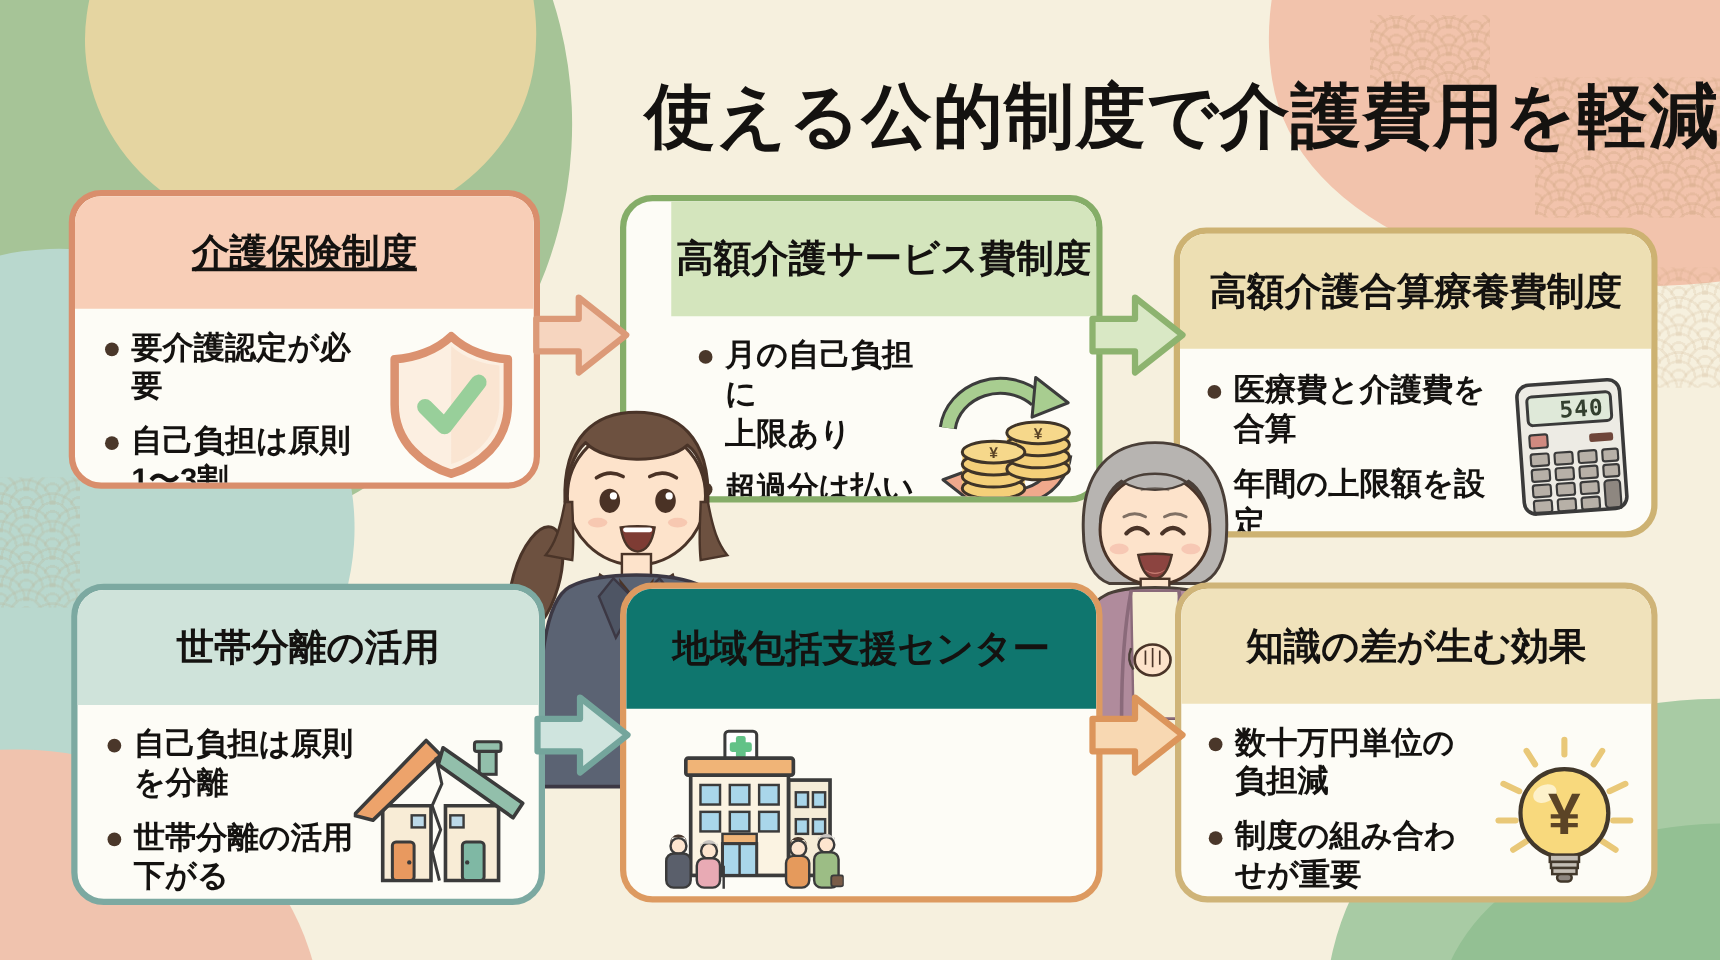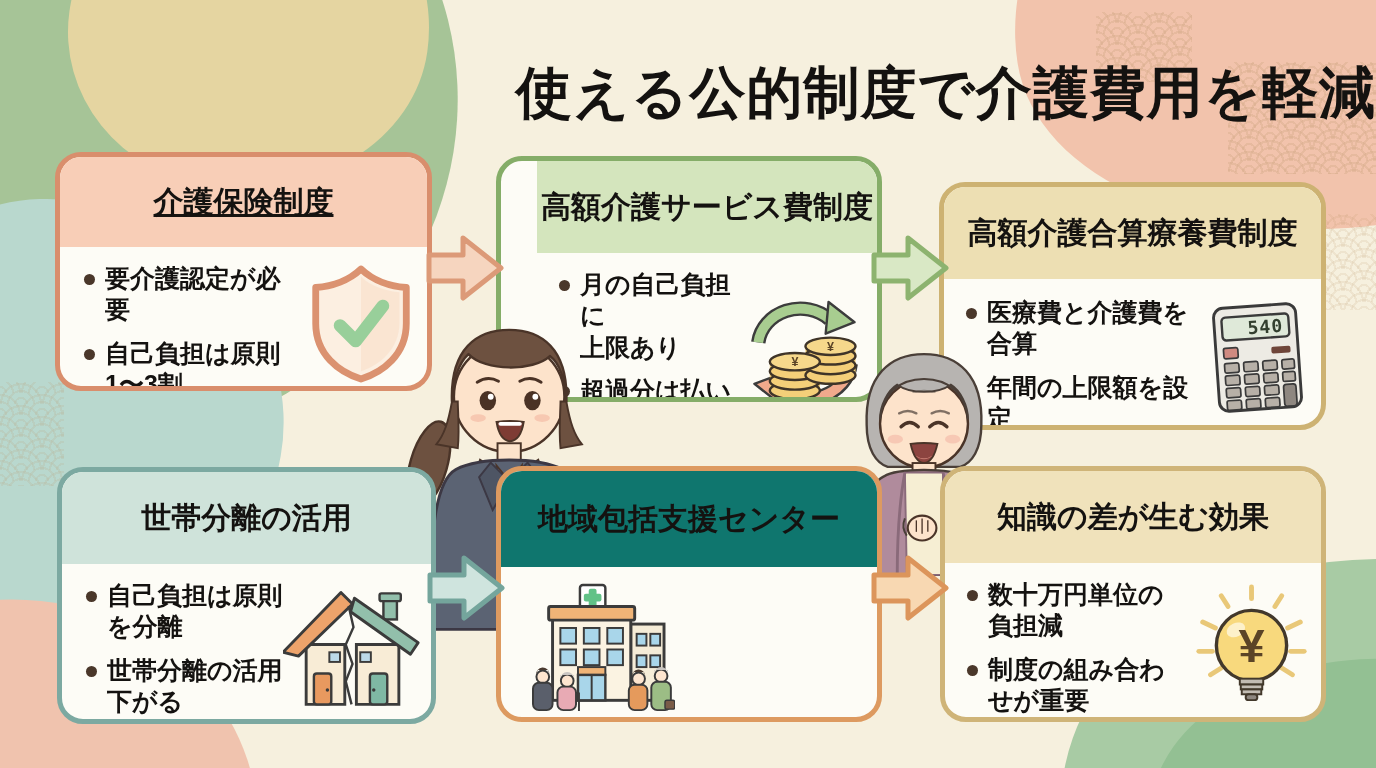--- a/index.html
+++ b/index.html
@@ -62,21 +62,21 @@
   .card5{left:496px;top:466px;width:386px;height:256px;border-color:#dd9a60;z-index:8;}
   .card5 .card-header{height:96px;background:#0f766e;}
   .card6{left:940px;top:466px;width:386px;height:256px;border-color:#cfb478;z-index:8;}
   .card6 .card-header{height:92px;background:#f0e2bb;}
 
   .card1 .card-body{padding:16px 10px 8px 24px;}
   .card2 .card-body{padding:16px 8px 8px 22px;align-items:center;}
   .card3 .card-body{padding:18px 8px 8px 22px;}
   .card4 .card-body{padding:16px 8px 8px 24px;}
   .card5 .card-body{padding:16px 8px 8px 22px;}
-  .card6 .card-body{padding:16px 8px 8px 22px;}
+  .card6 .card-body{padding:16px 8px 8px 22px;align-items:flex-end;}
 
   
   .flow-arrow{position:absolute;}
   .arrow1{left:426px;top:232px;z-index:3;}
   .arrow2{left:871px;top:232px;z-index:3;}
   .arrow3{left:427px;top:552px;z-index:9;}
   .arrow4{left:871px;top:552px;z-index:9;}
 
   
   .char{position:absolute;z-index:5;}

